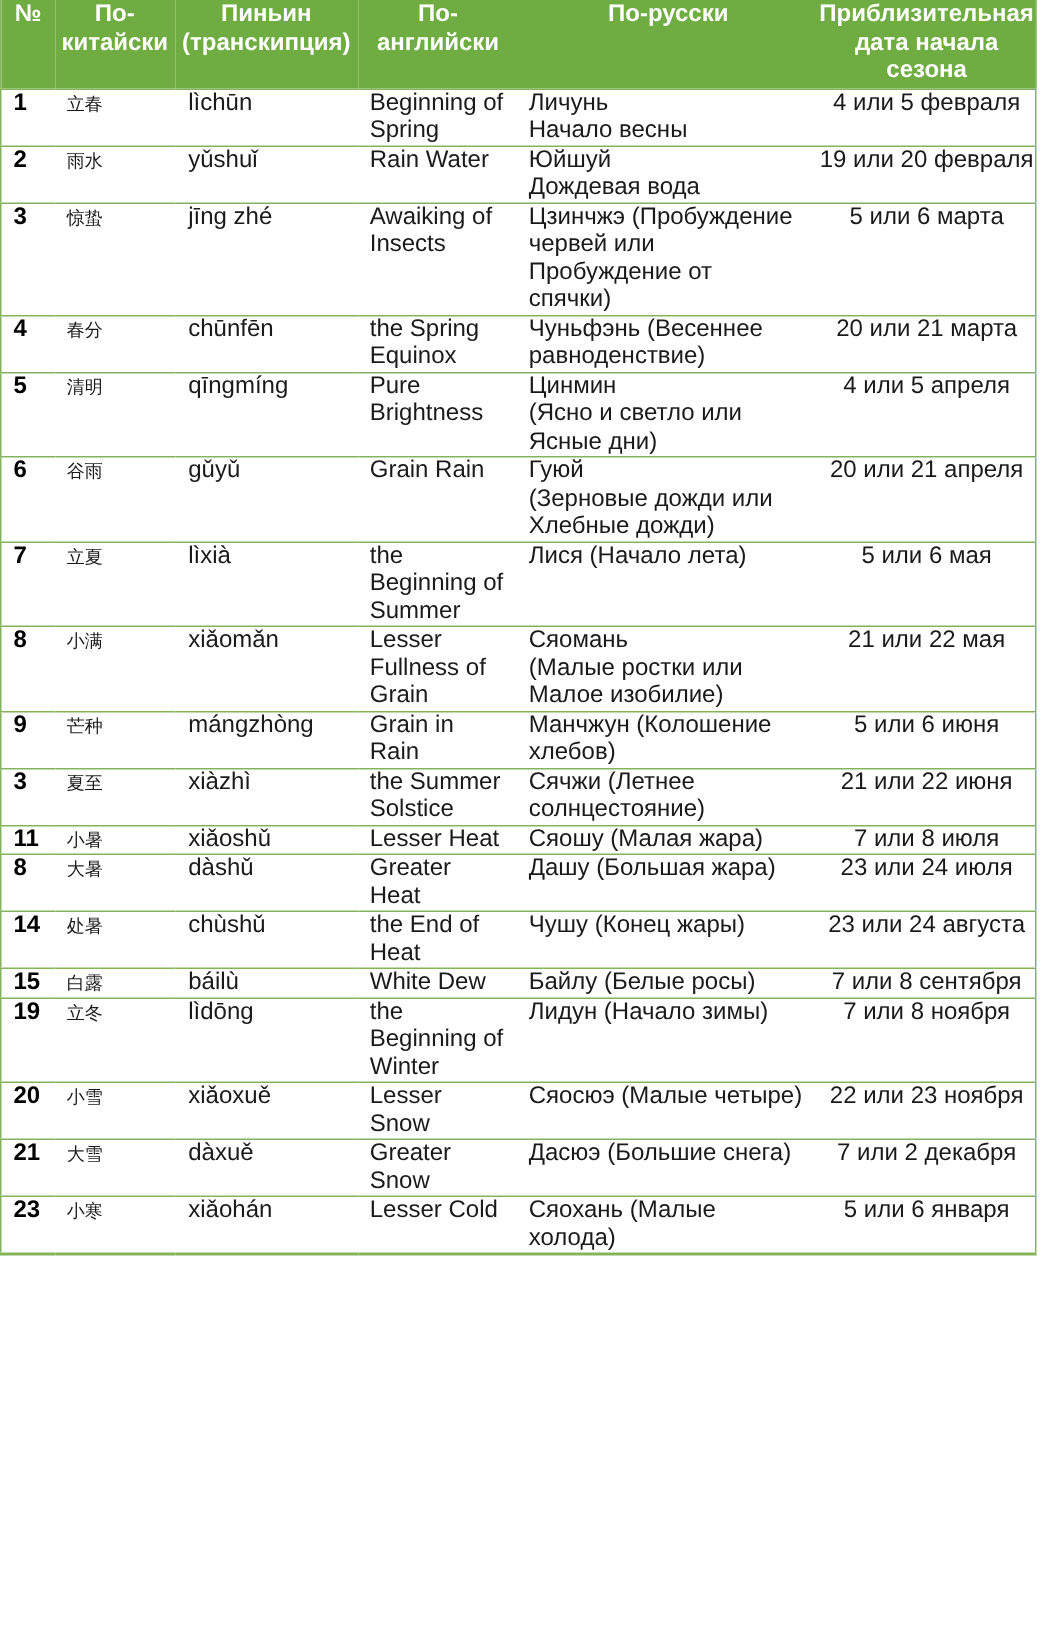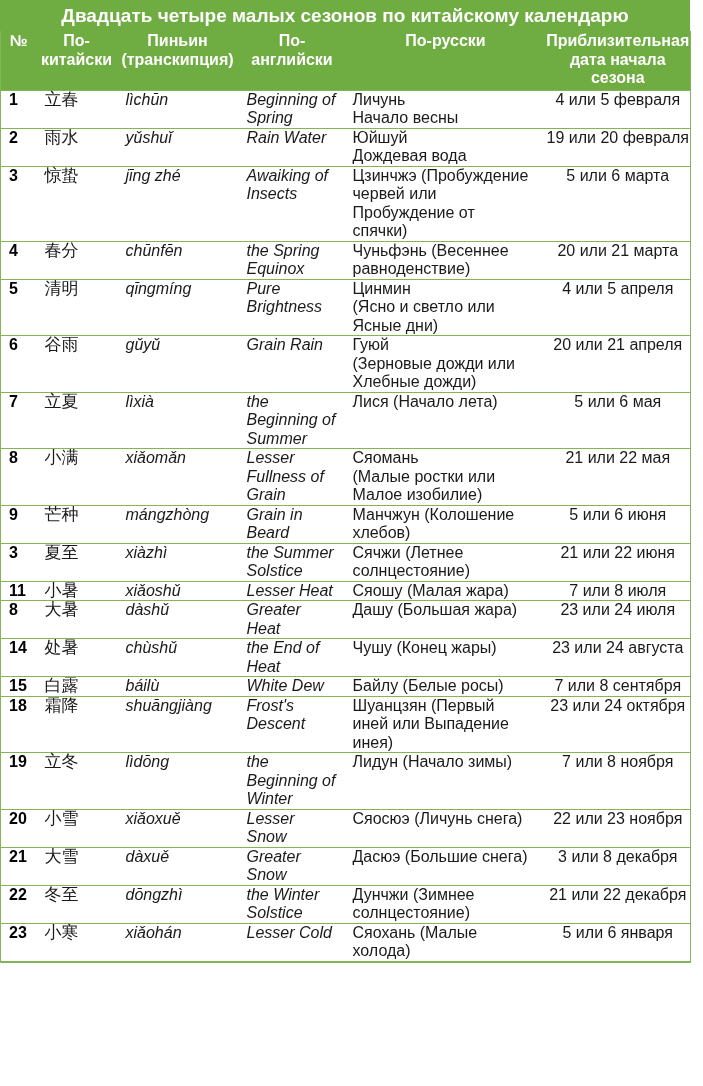--- a/index.html
+++ b/index.html
@@ -53,31 +53,30 @@
   }
 
   col.w-num  { width: 36px; }
   col.w-cn   { width: 80px; }
   col.w-py   { width: 122px; }
   col.w-en   { width: 107px; }
   col.w-ru   { width: 200px; }
   col.w-date { width: 145px; }
 
   td.c-num  { font-weight: bold; padding-left: 8px; color: #000; }
-  td.c-cn   { padding-left: 8px; font-size: 17px; }
-  td.c-py   { padding-left: 9px; font-style: italic; }
-  td.c-en   { padding-left: 8px; white-space: pre-line; font-style: italic; }
+  td.c-cn   { padding-left: 8px; font-size: 12px; }
+  td.c-py   { padding-left: 9px; }
+  td.c-en   { padding-left: 8px; white-space: pre-line; }
   td.c-ru   { padding-left: 7px; white-space: pre-line; }
   td.c-date { text-align: center; white-space: nowrap; margin-left: 12px; }
 </style>
 </head>
 <body>
 
 <div class="table-wrap">
-  <div class="title-bar">Двадцать четыре малых сезонов по китайскому календарю</div>
 
   <table class="seasons">
     <colgroup>
       <col class="w-num">
         <col class="w-cn">
         <col class="w-py">
       <col class="w-en">
         <col class="w-ru">
         <col class="w-date">
     </colgroup>
@@ -186,21 +185,21 @@
 (Малые ростки или
 Малое изобилие)</td>
     <td class="c-date">21 или 22 мая</td>
   </tr>
 
   <tr>
     <td class="c-num">9</td>
     <td class="c-cn">芒种</td>
     <td class="c-py">mángzhòng</td>
     <td class="c-en">Grain in
-Beard</td>
+Rain</td>
     <td class="c-ru">Манчжун  (Колошение
 хлебов)</td>
     <td class="c-date">5 или 6 июня</td>
   </tr>
 
   <tr>
     <td class="c-num">3</td>
     <td class="c-cn">夏至</td>
     <td class="c-py">xiàzhì</td>
     <td class="c-en">the Summer
@@ -244,73 +243,52 @@
     <td class="c-num">15</td>
     <td class="c-cn">白露</td>
     <td class="c-py">báilù</td>
     <td class="c-en">White Dew</td>
     <td class="c-ru">Байлу  (Белые росы)</td>
     <td class="c-date">7 или 8 сентября</td>
   </tr>
 
 
 
-  <tr>
-    <td class="c-num">18</td>
-    <td class="c-cn">霜降</td>
-    <td class="c-py">shuāngjiàng</td>
-    <td class="c-en">Frost's
-Descent</td>
-    <td class="c-ru">Шуанцзян  (Первый
-иней или Выпадение
-инея)</td>
-    <td class="c-date">23 или 24 октября</td>
-  </tr>
 
   <tr>
     <td class="c-num">19</td>
     <td class="c-cn">立冬</td>
     <td class="c-py">lìdōng</td>
     <td class="c-en">the
 Beginning of
 Winter</td>
     <td class="c-ru">Лидун (Начало зимы)</td>
     <td class="c-date">7 или 8 ноября</td>
   </tr>
 
   <tr>
     <td class="c-num">20</td>
     <td class="c-cn">小雪</td>
     <td class="c-py">xiǎoxuě</td>
     <td class="c-en">Lesser
 Snow</td>
-    <td class="c-ru">Сяосюэ (Личунь снега)</td>
+    <td class="c-ru">Сяосюэ (Малые четыре)</td>
     <td class="c-date">22 или 23 ноября</td>
   </tr>
 
   <tr>
     <td class="c-num">21</td>
     <td class="c-cn">大雪</td>
     <td class="c-py">dàxuě</td>
     <td class="c-en">Greater
 Snow</td>
     <td class="c-ru">Дасюэ (Большие снега)</td>
-    <td class="c-date">3 или 8 декабря</td>
-  </tr>
-
-  <tr>
-    <td class="c-num">22</td>
-    <td class="c-cn">冬至</td>
-    <td class="c-py">dōngzhì</td>
-    <td class="c-en">the Winter
-Solstice</td>
-    <td class="c-ru">Дунчжи (Зимнее
-солнцестояние)</td>
-    <td class="c-date">21 или 22 декабря</td>
-  </tr>
+    <td class="c-date">7 или 2 декабря</td>
+  </tr>
+
 
   <tr>
     <td class="c-num">23</td>
     <td class="c-cn">小寒</td>
     <td class="c-py">xiǎohán</td>
     <td class="c-en">Lesser Cold</td>
     <td class="c-ru">Сяохань (Малые
 холода)</td>
     <td class="c-date">5 или 6 января</td>
   </tr>

